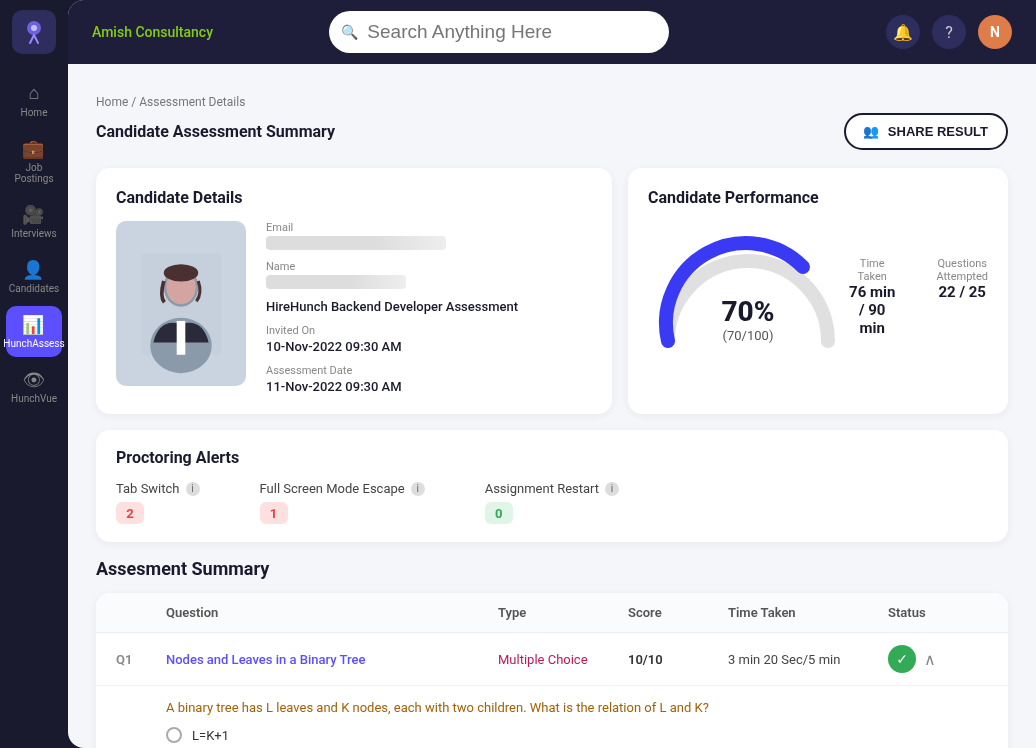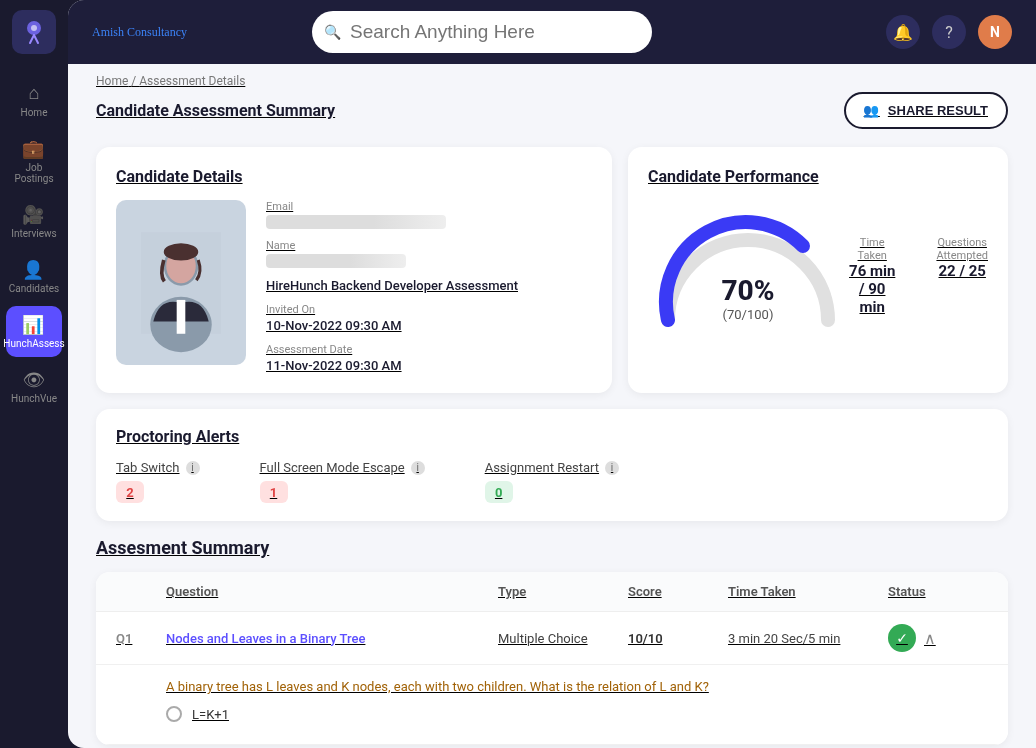--- a/index.html
+++ b/index.html
@@ -56,25 +56,24 @@
     .topbar {
       background: #1e1e3a;
       display: flex;
       align-items: center;
       padding: 0 24px;
       height: 64px;
       gap: 16px;
       flex-shrink: 0;
     }
     .topbar-brand {
-      color: #3b82f6;
-      font-size: 12px;
+      color: #84cc16;
+      font-size: 14px;
       font-weight: 500;
       white-space: nowrap;
-      font-family: Liberation Serif, serif;
     }
     .search-bar {
       flex: 1;
       max-width: 340px;
       margin: 0 auto;
       position: relative;
     }
     .search-bar input {
       width: 100%;
       padding: 10px 16px 10px 38px;
@@ -122,22 +121,21 @@
       color: #fff;
       font-weight: 700;
       font-size: 14px;
       cursor: pointer;
     }
 
     
     .content {
       flex: 1;
       overflow-y: auto;
-      padding: 10px 28px;
-      text-decoration: underline;
+      padding: 31px 28px;
     }
 
     .breadcrumb {
       font-size: 12px;
       color: #777;
       margin-bottom: 4px;
     }
     .breadcrumb a { color: #777; text-decoration: none; }
     .page-title-row {
       display: flex;
@@ -292,21 +290,21 @@
     .table-row {
       display: grid;
       grid-template-columns: 50px 1fr 130px 100px 160px 100px;
       padding: 12px 20px;
       border-bottom: 1px solid #f0f0f0;
       align-items: center;
       font-size: 13px;
     }
     .q-num { color: #888; font-weight: 600; }
     .q-link { color: #5c4fff; text-decoration: none; font-weight: 500; }
-    .q-type { color: #404040; }
+    .q-type { color: #be185d; }
     .q-score { color: #333; font-weight: 600; }
     .q-time { color: #444; }
     .q-status { display: flex; align-items: center; gap: 8px; }
     .status-check {
       width: 28px; height: 28px;
       border-radius: 50%;
       background: #33aa55;
       display: flex; align-items: center; justify-content: center;
       color: #fff; font-size: 14px;
     }

